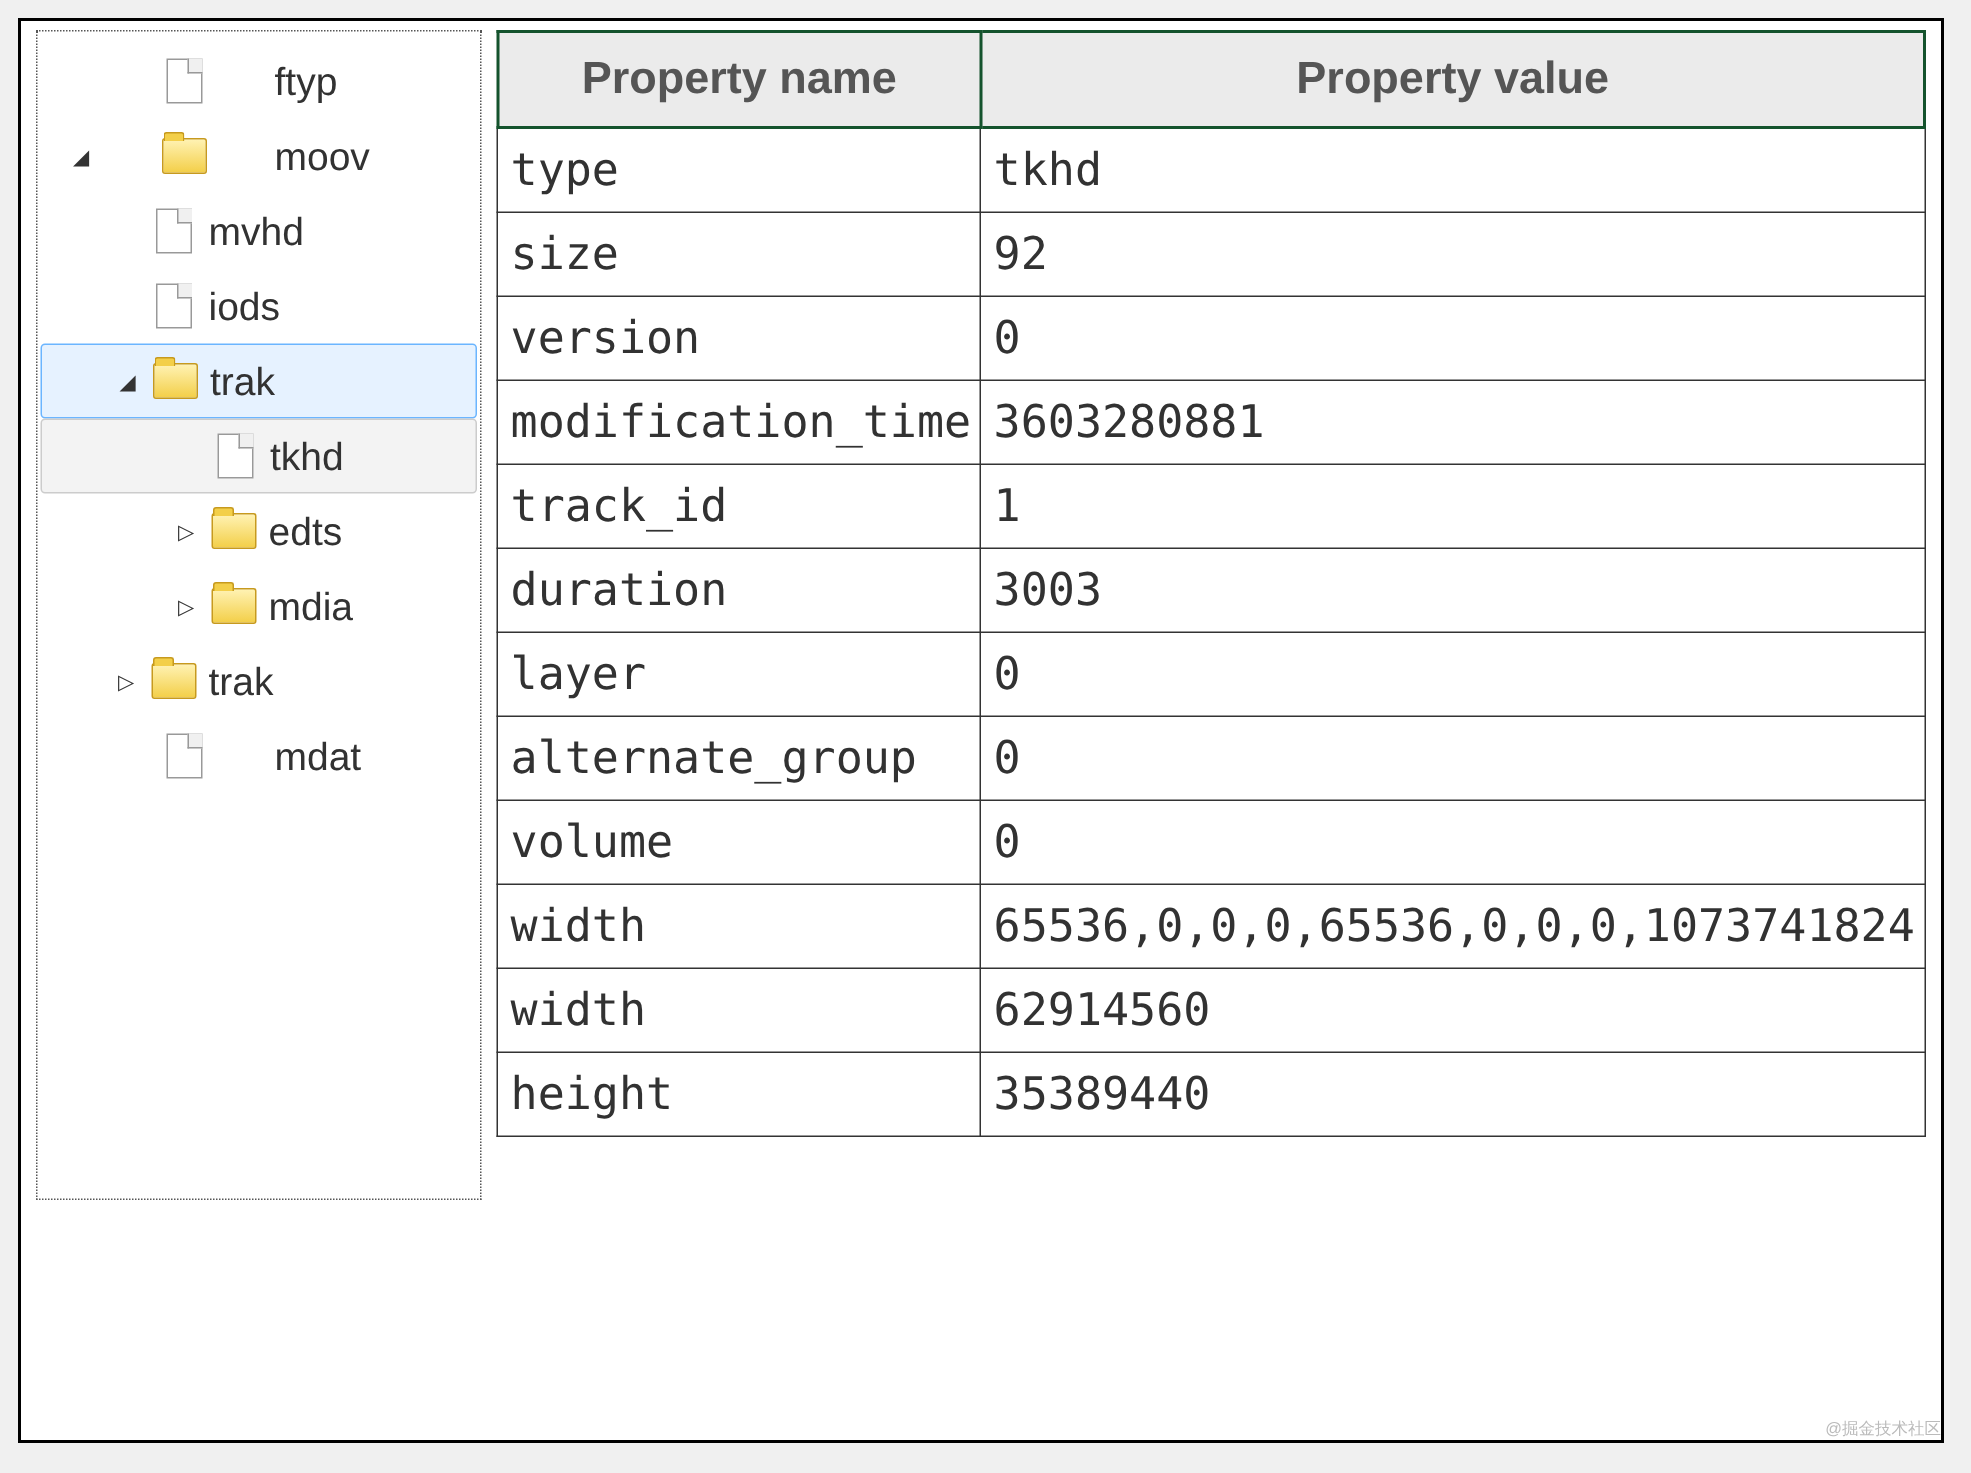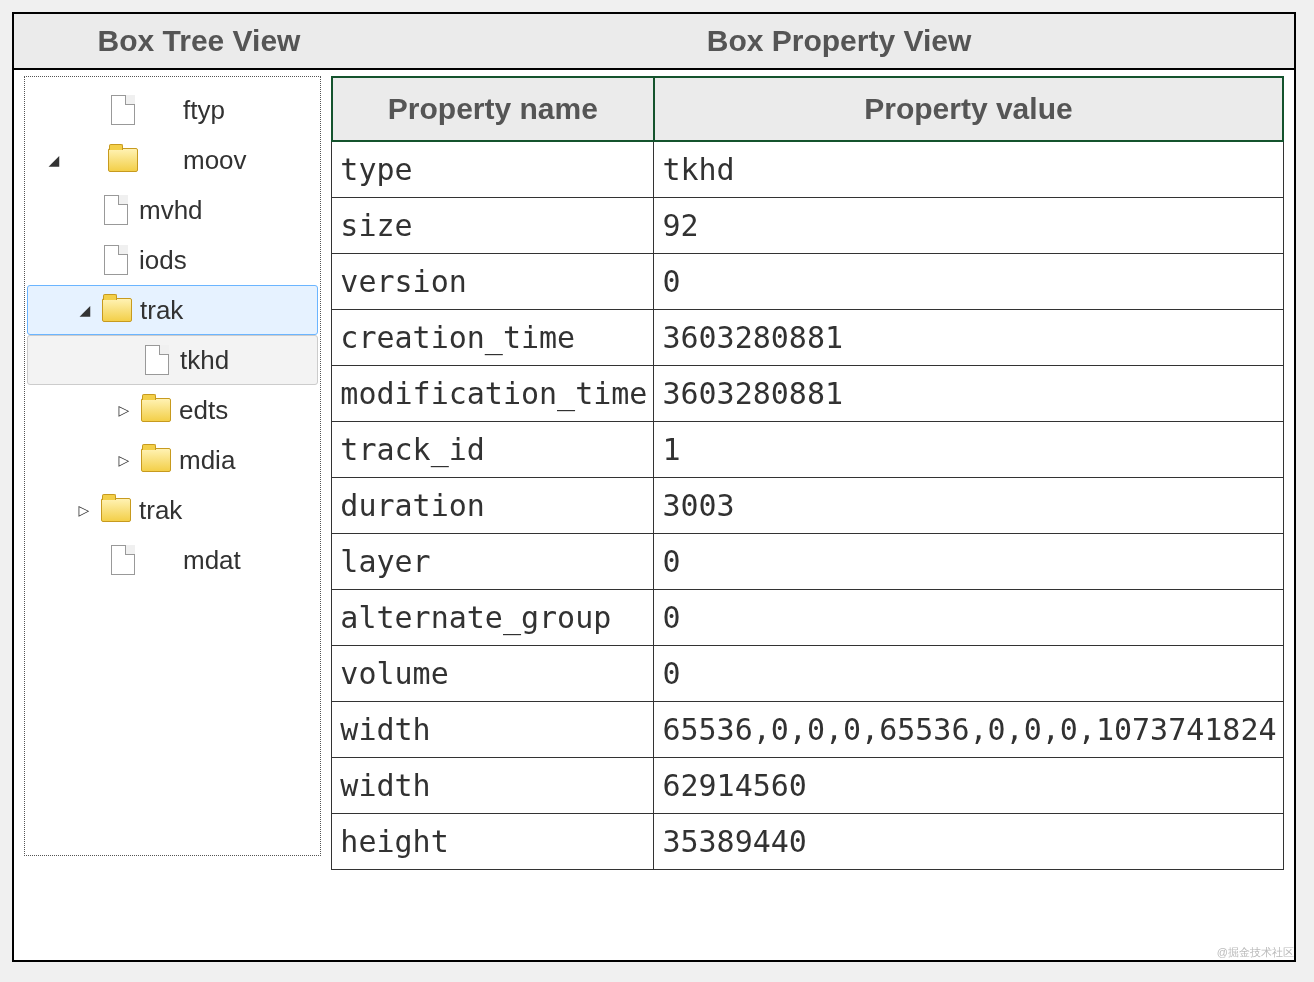--- a/index.html
+++ b/index.html
@@ -133,24 +133,20 @@
     bottom: 22px;
     font-size: 11px;
     color: #bbb;
     font-family: sans-serif;
   }
 </style>
 </head>
 <body>
 
 <div class="panel">
-  <div class="headers">
-    <div class="header-cell header-left">Box Tree View</div>
-    <div class="header-cell header-right">Box Property View</div>
-  </div>
   <div class="body-row">
     <div class="tree-pane" id="tree-pane">
         <div class="tree-row indent-0">
           <span class="disclosure"></span>
           <span class="icon-slot">
             <span class="file-icon"></span>
           </span>
           <span>ftyp</span>
         </div>
         <div class="tree-row indent-0">
@@ -232,24 +228,20 @@
             </tr>
             <tr>
               <td class="name-col">size</td>
               <td>92</td>
             </tr>
             <tr>
               <td class="name-col">version</td>
               <td>0</td>
             </tr>
             <tr>
-              <td class="name-col">creation_time</td>
-              <td>3603280881</td>
-            </tr>
-            <tr>
               <td class="name-col">modification_time</td>
               <td>3603280881</td>
             </tr>
             <tr>
               <td class="name-col">track_id</td>
               <td>1</td>
             </tr>
             <tr>
               <td class="name-col">duration</td>
               <td>3003</td>

